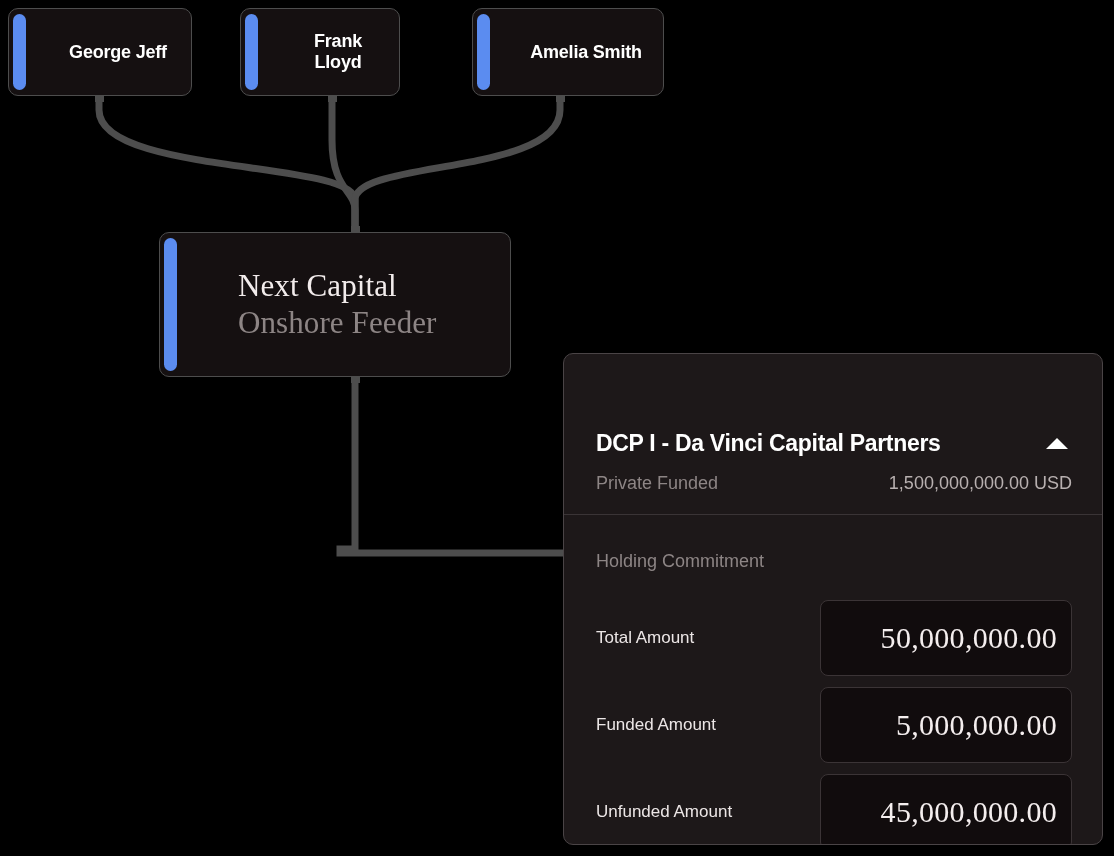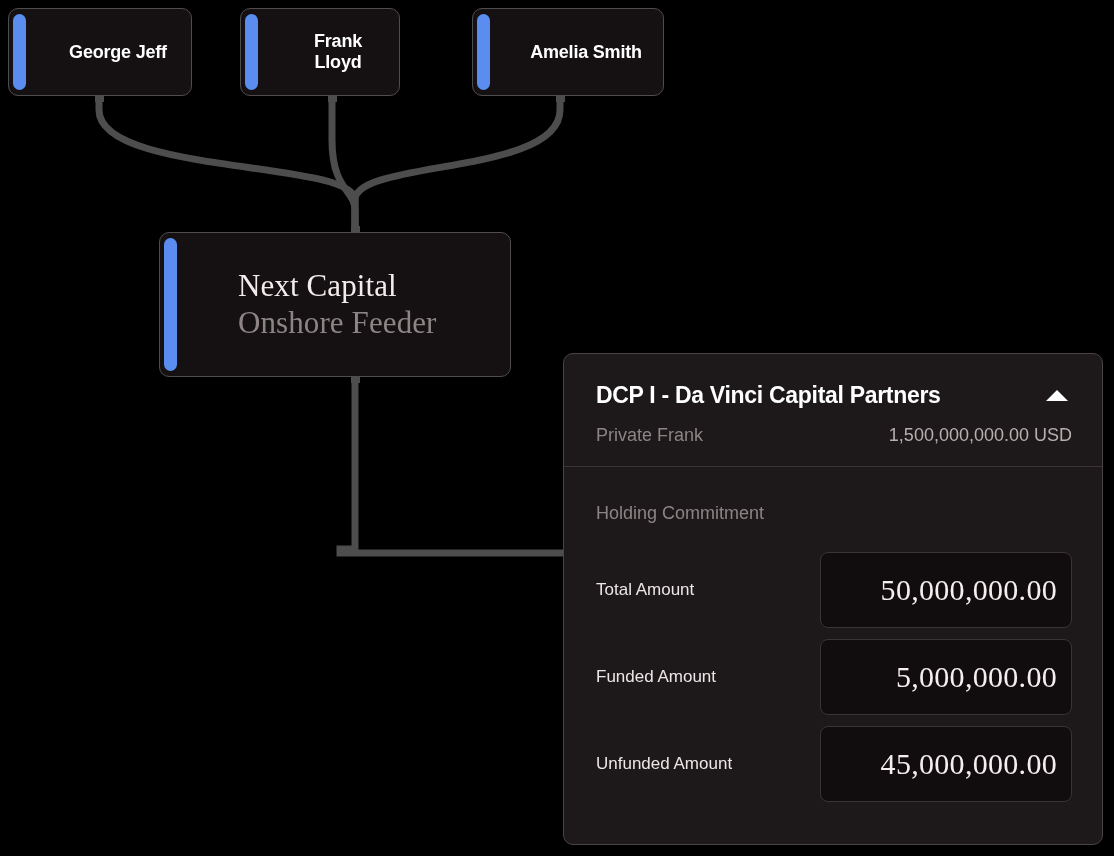--- a/index.html
+++ b/index.html
@@ -112,20 +112,21 @@
     overflow: hidden;
   }
   .panel-header {
     padding: 28px 30px 20px 32px;
     border-bottom: 1px solid #3a3436;
   }
   .panel-title-row {
     display: flex;
     align-items: center;
     justify-content: space-between;
+    margin-top: 48px;
   }
   .panel-title {
     color: #ffffff;
     font-size: 23px;
     font-weight: bold;
     letter-spacing: -0.3px;
   }
   .collapse-icon {
     width: 0;
     height: 0;
@@ -241,21 +242,21 @@
   <div class="handle" style="left:351px; top:377px;"></div>
 
   <div id="detail-panel">
 
     <div class="panel-header">
       <div class="panel-title-row">
         <div class="panel-title">DCP I - Da Vinci Capital Partners</div>
         <div class="collapse-icon"></div>
       </div>
       <div class="panel-sub-row">
-        <div class="panel-sub-left">Private Frank</div>
+        <div class="panel-sub-left">Private Funded</div>
         <div class="panel-sub-right">1,500,000,000.00 USD</div>
       </div>
     </div>
 
     <div class="panel-body">
       <div class="section-label">Holding Commitment</div>
 
       <div class="field-row">
         <div class="field-label">Total Amount</div>
         <div class="field-value-box">

